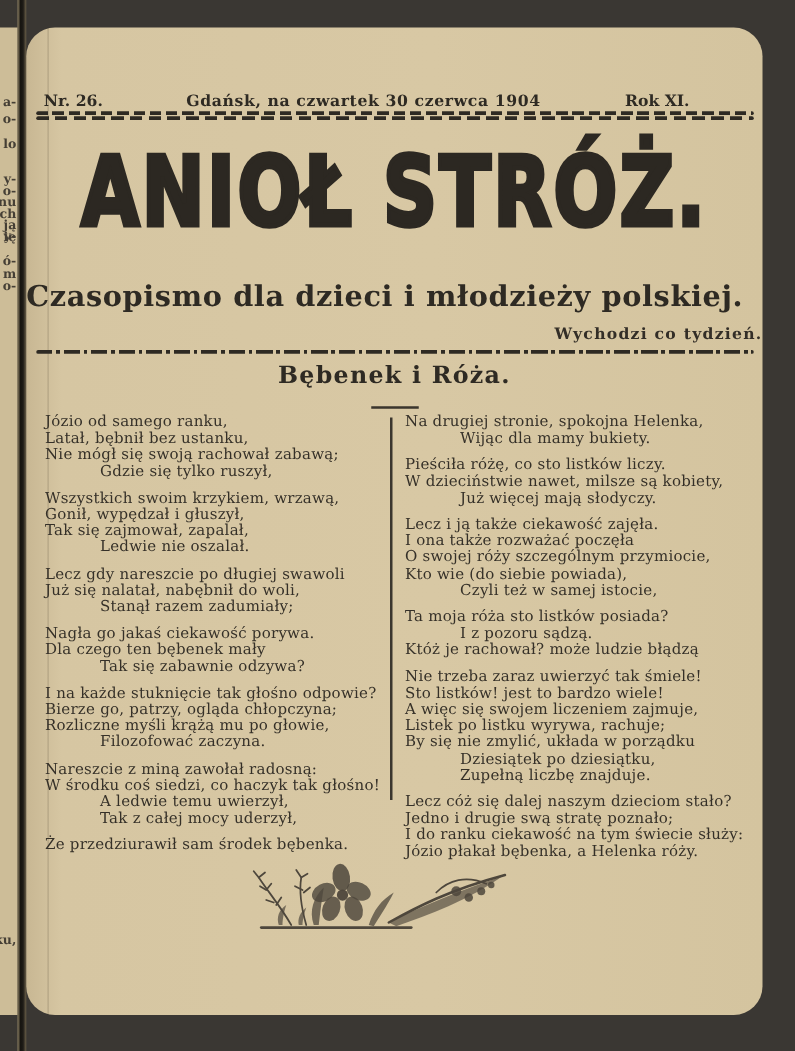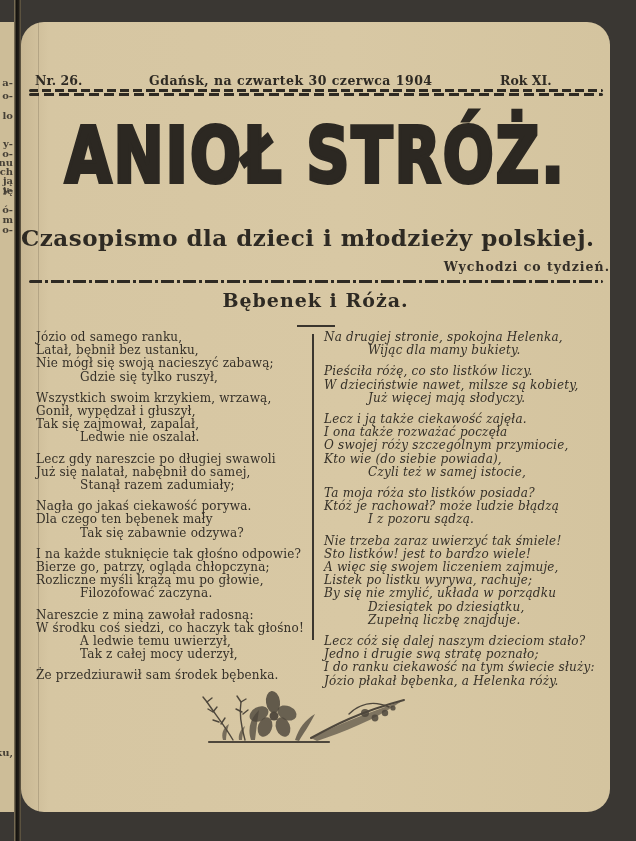--- a/index.html
+++ b/index.html
@@ -67,21 +67,21 @@
   }
   .title-dash{
     position:absolute;top:303px;left:calc(50% - 19px);width:38px;height:2px;
     background:#3a352d;
   }
   .poem-col{
     position:absolute;top:309px;font-size:12px;line-height:13.2px;
     color:#353028;letter-spacing:.2px;
   }
   .poem-col.left{left:15px;width:274px;}
-  .poem-col.right{left:303px;width:284px;font-style:italic;}
+  .poem-col.right{left:303px;width:284px;}
   .stanza{margin-bottom:8px;}
   .line{white-space:nowrap;}
   .line.ind{padding-left:44px;}
   .col-divider{
     position:absolute;left:291px;top:312px;width:2px;height:306px;
     background:#3b362e;
   }
   .ornament{position:absolute;left:178px;top:658px;}
 </style>
 </head>
@@ -126,32 +126,32 @@
 
     <div class="rule-dashdot"></div>
 
     <div class="article-title">Bębenek i Róża.</div>
     <div class="title-dash"></div>
 
     <div class="poem-col left">
         <div class="stanza">
           <div class="line">Józio od samego ranku,</div>
           <div class="line">Latał, bębnił bez ustanku,</div>
-          <div class="line">Nie mógł się swoją nacieszyć zabawą;</div>
+          <div class="line">Nie mógł się swoją rachował zabawą;</div>
           <div class="line ind">Gdzie się tylko ruszył,</div>
         </div>
         <div class="stanza">
           <div class="line">Wszystkich swoim krzykiem, wrzawą,</div>
           <div class="line">Gonił, wypędzał i głuszył,</div>
           <div class="line">Tak się zajmował, zapalał,</div>
           <div class="line ind">Ledwie nie oszalał.</div>
         </div>
         <div class="stanza">
           <div class="line">Lecz gdy nareszcie po długiej swawoli</div>
-          <div class="line">Już się nalatał, nabębnił do samej,</div>
+          <div class="line">Już się nalatał, nabębnił do woli,</div>
           <div class="line ind">Stanął razem zadumiały;</div>
         </div>
         <div class="stanza">
           <div class="line">Nagła go jakaś ciekawość porywa.</div>
           <div class="line">Dla czego ten bębenek mały</div>
           <div class="line ind">Tak się zabawnie odzywa?</div>
         </div>
         <div class="stanza">
           <div class="line">I na każde stuknięcie tak głośno odpowie?</div>
           <div class="line">Bierze go, patrzy, ogląda chłopczyna;</div>
@@ -181,22 +181,22 @@
         </div>
         <div class="stanza">
           <div class="line">Lecz i ją także ciekawość zajęła.</div>
           <div class="line">I ona także rozważać poczęła</div>
           <div class="line">O swojej róży szczególnym przymiocie,</div>
           <div class="line">Kto wie (do siebie powiada),</div>
           <div class="line ind">Czyli też w samej istocie,</div>
         </div>
         <div class="stanza">
           <div class="line">Ta moja róża sto listków posiada?</div>
+          <div class="line ind">I z pozoru sądzą.</div>
           <div class="line">Któż je rachował? może ludzie błądzą</div>
-          <div class="line ind">I z pozoru sądzą.</div>
         </div>
         <div class="stanza">
           <div class="line">Nie trzeba zaraz uwierzyć tak śmiele!</div>
           <div class="line">Sto listków! jest to bardzo wiele!</div>
           <div class="line">A więc się swojem liczeniem zajmuje,</div>
           <div class="line">Listek po listku wyrywa, rachuje;</div>
           <div class="line">By się nie zmylić, układa w porządku</div>
           <div class="line ind">Dziesiątek po dziesiątku,</div>
           <div class="line ind">Zupełną liczbę znajduje.</div>
         </div>

